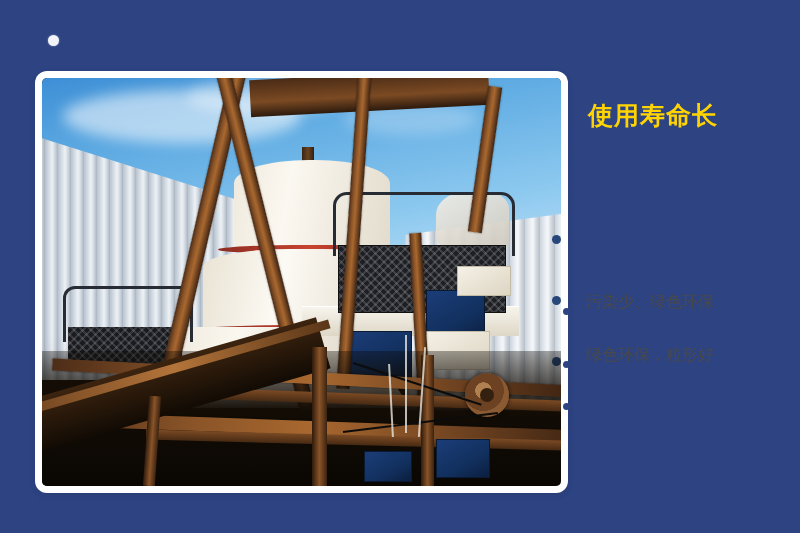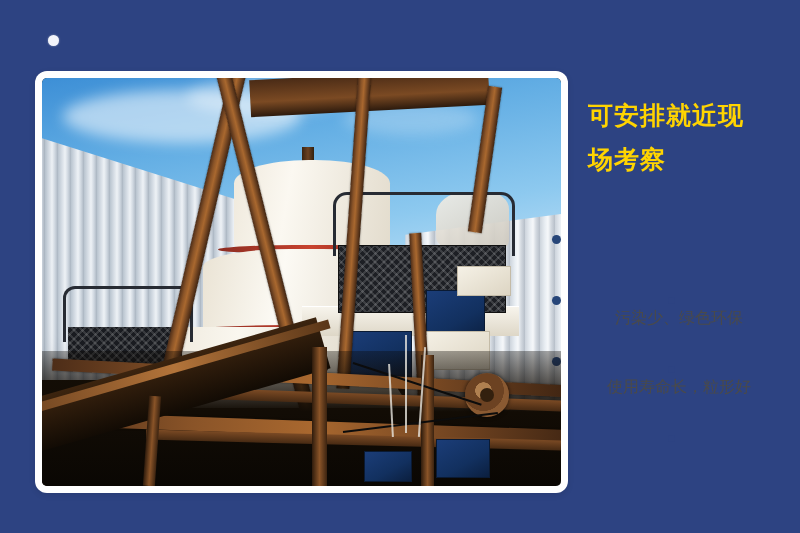--- a/index.html
+++ b/index.html
@@ -361,23 +361,22 @@
 
   
   .feature-list {
     position: absolute;
     left: 563px;
     top: 288px;
     width: 232px;
   }
   .feature-item {
     display: flex;
-    align-items: center;
+    align-items: flex-end;
     margin-bottom: 26px;
-    flex-direction: column;
   }
   .feature-bullet {
     width: 7px;
     height: 7px;
     border-radius: 50%;
     background: #2d4382;
     margin-top: 9px;
     margin-right: 16px;
     flex: none;
   }
@@ -464,31 +463,30 @@
       <div class="wire w1"></div>
       <div class="wire w2"></div>
       <div class="wire w3"></div>
       <div class="blue-box bb3"></div>
       <div class="blue-box bb4"></div>
 
     </div>
   </div>
 
   <div class="yellow-head">
-    <div>可安排就近现</div>
-    <div>场考察</div>
+    <div>使用寿命长</div>
   </div>
 
   <div class="feature-list">
     <div class="feature-item">
       <span class="feature-bullet"></span>
       <span class="feature-text">污染少、绿色环保</span>
     </div>
     <div class="feature-item">
       <span class="feature-bullet"></span>
-      <span class="feature-text">使用寿命长，粒形好</span>
+      <span class="feature-text">绿色环保，粒形好</span>
     </div>
     <div class="feature-item">
       <span class="feature-bullet"></span>
     </div>
   </div>
 
 </div>
 
 </body></html>

